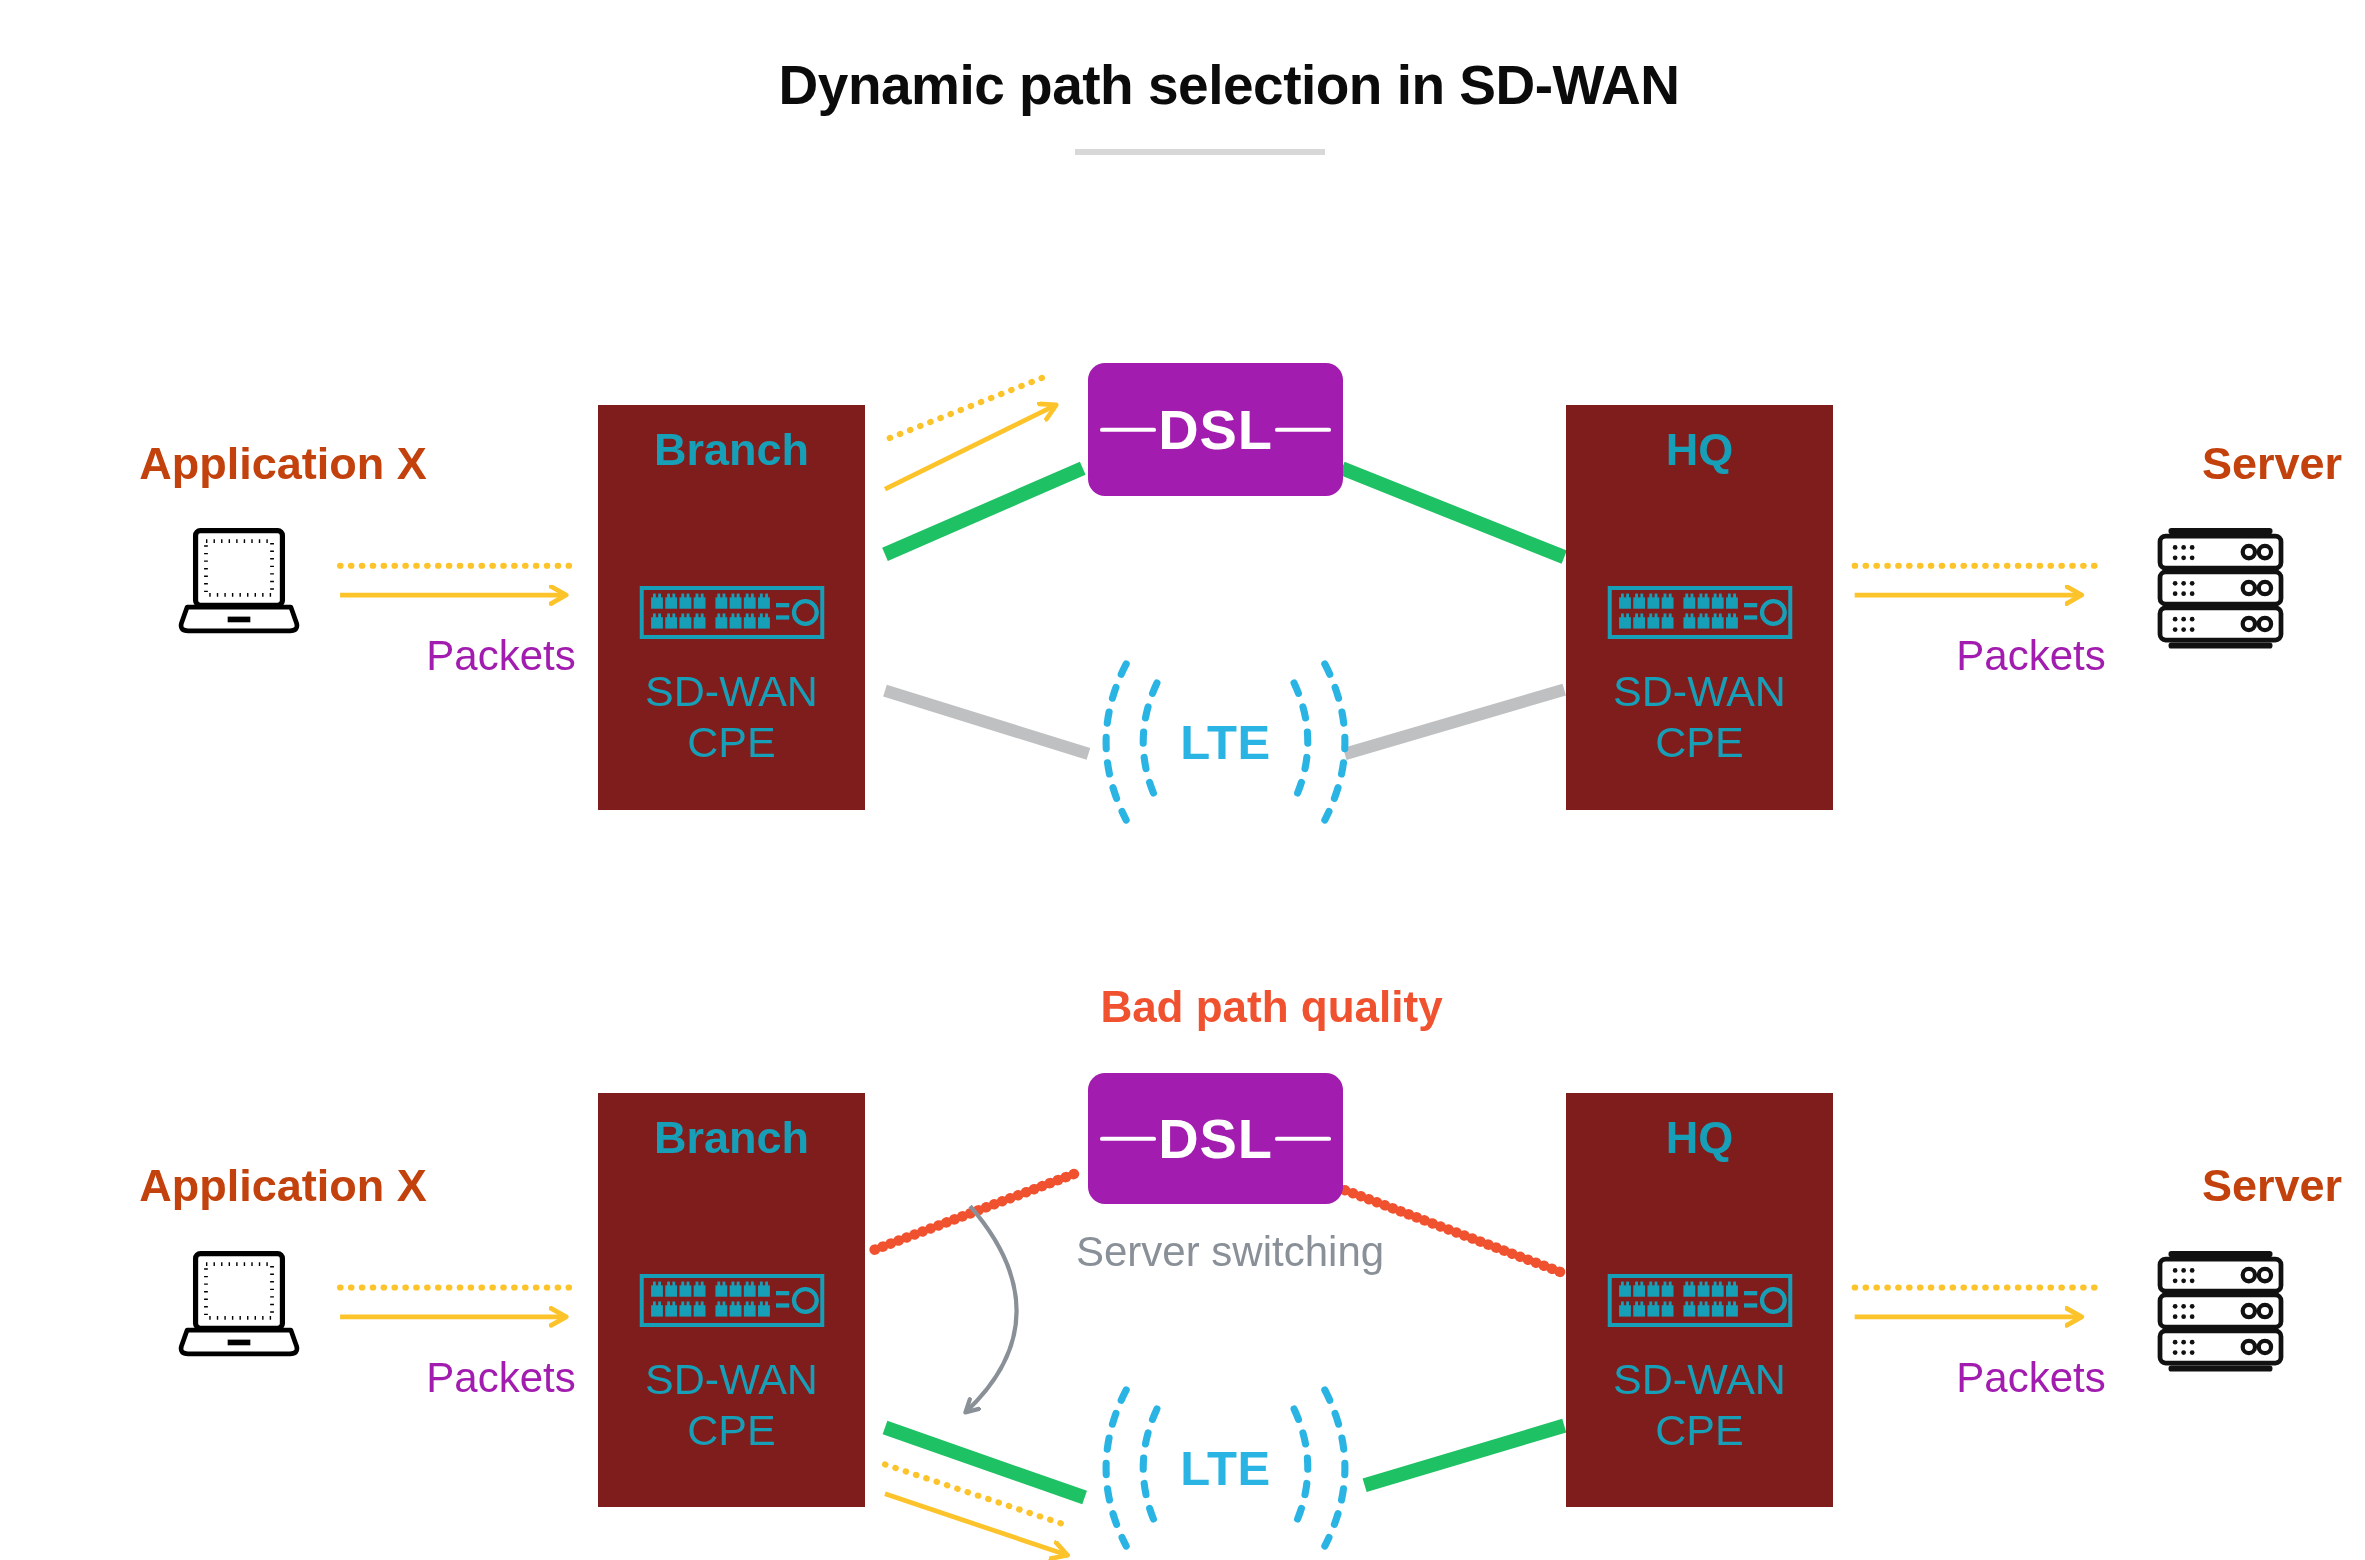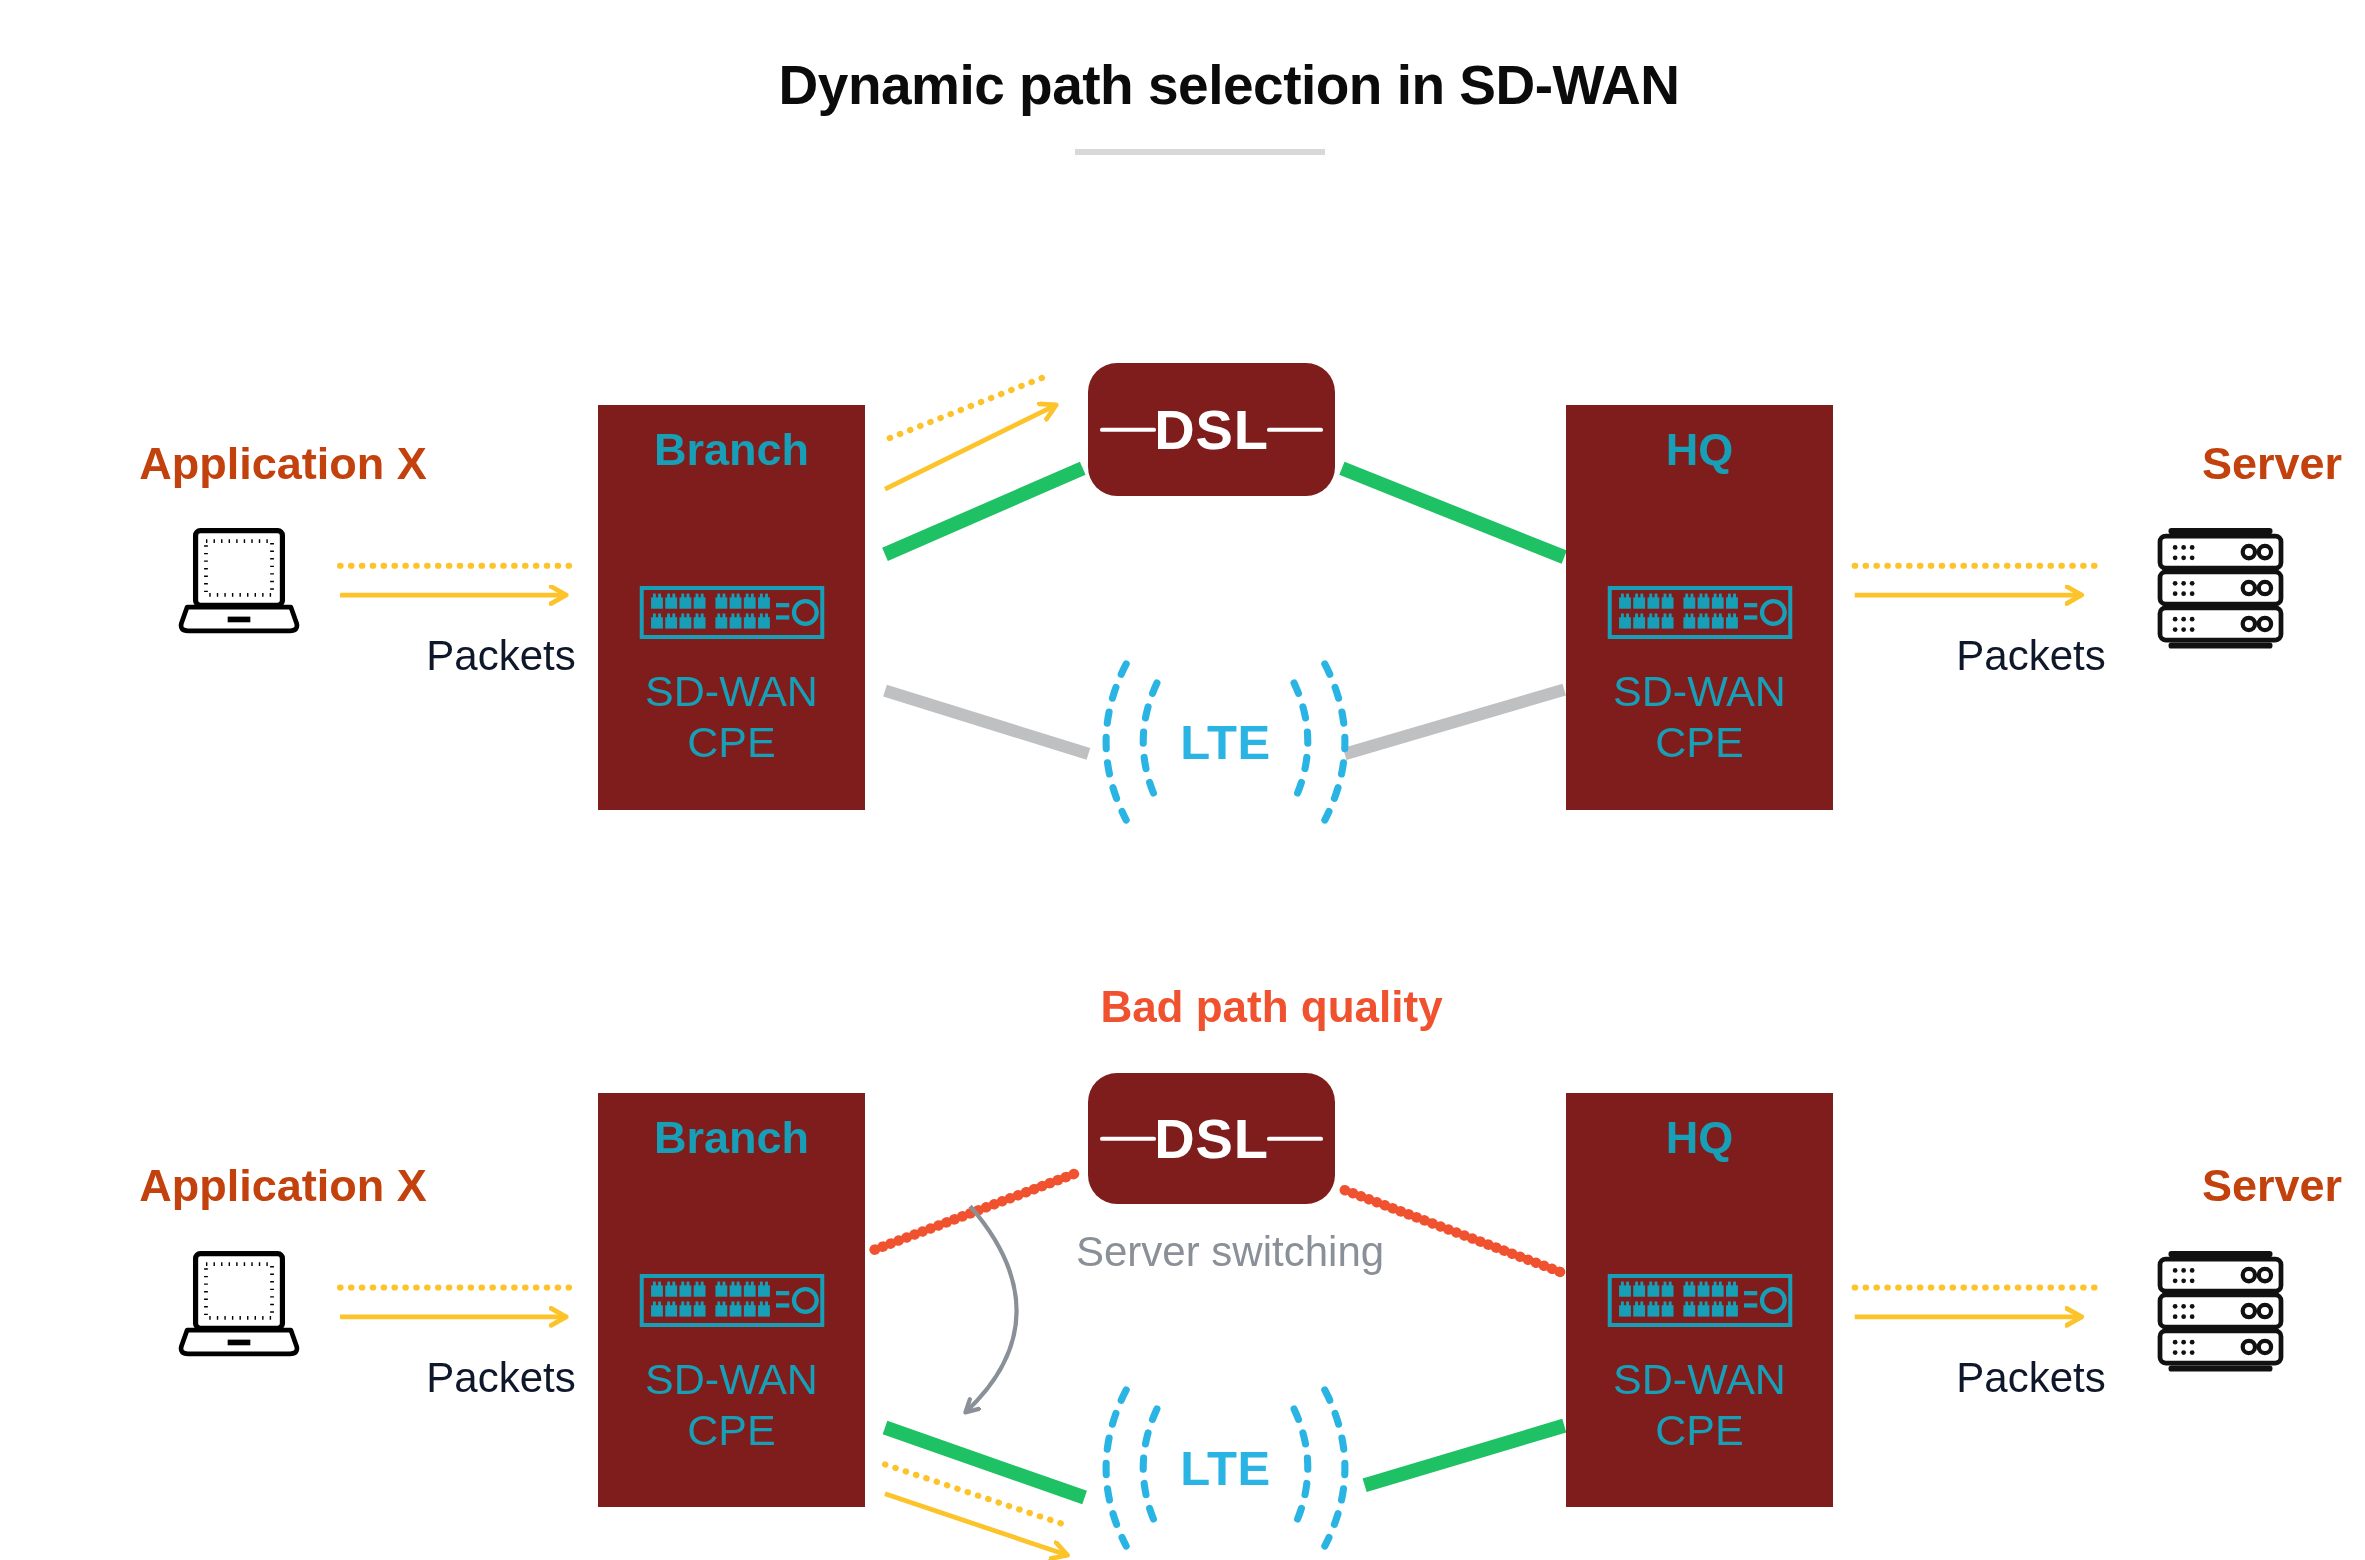--- a/index.html
+++ b/index.html
@@ -8,28 +8,28 @@
     font-family:"Liberation Sans", sans-serif;color:#0B0B0B;
   }
   .abs{position:absolute;}
   .ctr{text-align:center;padding-left:46px;}
   .title{font-size:55px;font-weight:700;letter-spacing:-0.5px;color:#0B0B0B;}
   .title-underline{background:#D8D8D8;}
   .heading{font-size:44px;font-weight:700;}
   .heading-good{color:#1EC163;}
   .heading-bad{color:#F0512F;}
   .endpoint-label{font-size:45px;font-weight:700;color:#c2410c;}
-  .packets{font-size:42px;font-weight:400;color:#0f172a;}
+  .packets{font-size:42px;font-weight:400;color:#a21caf;}
   .node-box{background:#7f1d1d;}
   .node-label{position:absolute;top:19px;left:0;width:100%;text-align:center;
               font-size:45px;font-weight:700;color:#179FB8;}
   .node-router{position:absolute;top:181px;left:50%;transform:translateX(-50%);width:185px;height:53px;}
   .node-cpe{position:absolute;top:261px;left:50%;transform:translateX(-50%);width:208px;
             text-align:center;font-size:43px;font-weight:400;line-height:1.18;color:#179FB8;}
-  .dsl-pill{background:#7f1d1d;border-radius:29px;}
+  .dsl-pill{background:#a21caf;border-radius:17px;padding-left:8px;}
   .dsl-text{position:absolute;left:0;top:0;width:100%;height:100%;display:flex;
             align-items:center;justify-content:center;font-size:56px;font-weight:700;color:#ffffff;letter-spacing:0.9px;}
   .dsl-dash{position:absolute;top:50%;transform:translateY(-50%);width:56px;height:4.3px;background:#ffffff;border-radius:1.9px;}
   .dsl-dash.left{left:12.3px;}
   .dsl-dash.right{right:12.3px;}
   .lte-wrap{width:279px;height:180px;}
   .lte-text{position:absolute;left:0;top:0;width:100%;height:100%;display:flex;
             align-items:center;justify-content:center;font-size:49px;font-weight:700;color:#29B4E4;letter-spacing:0.5px;}
   .note{font-size:42px;font-weight:400;line-height:1.3;color:#8A9098;}
   svg{display:block;}

